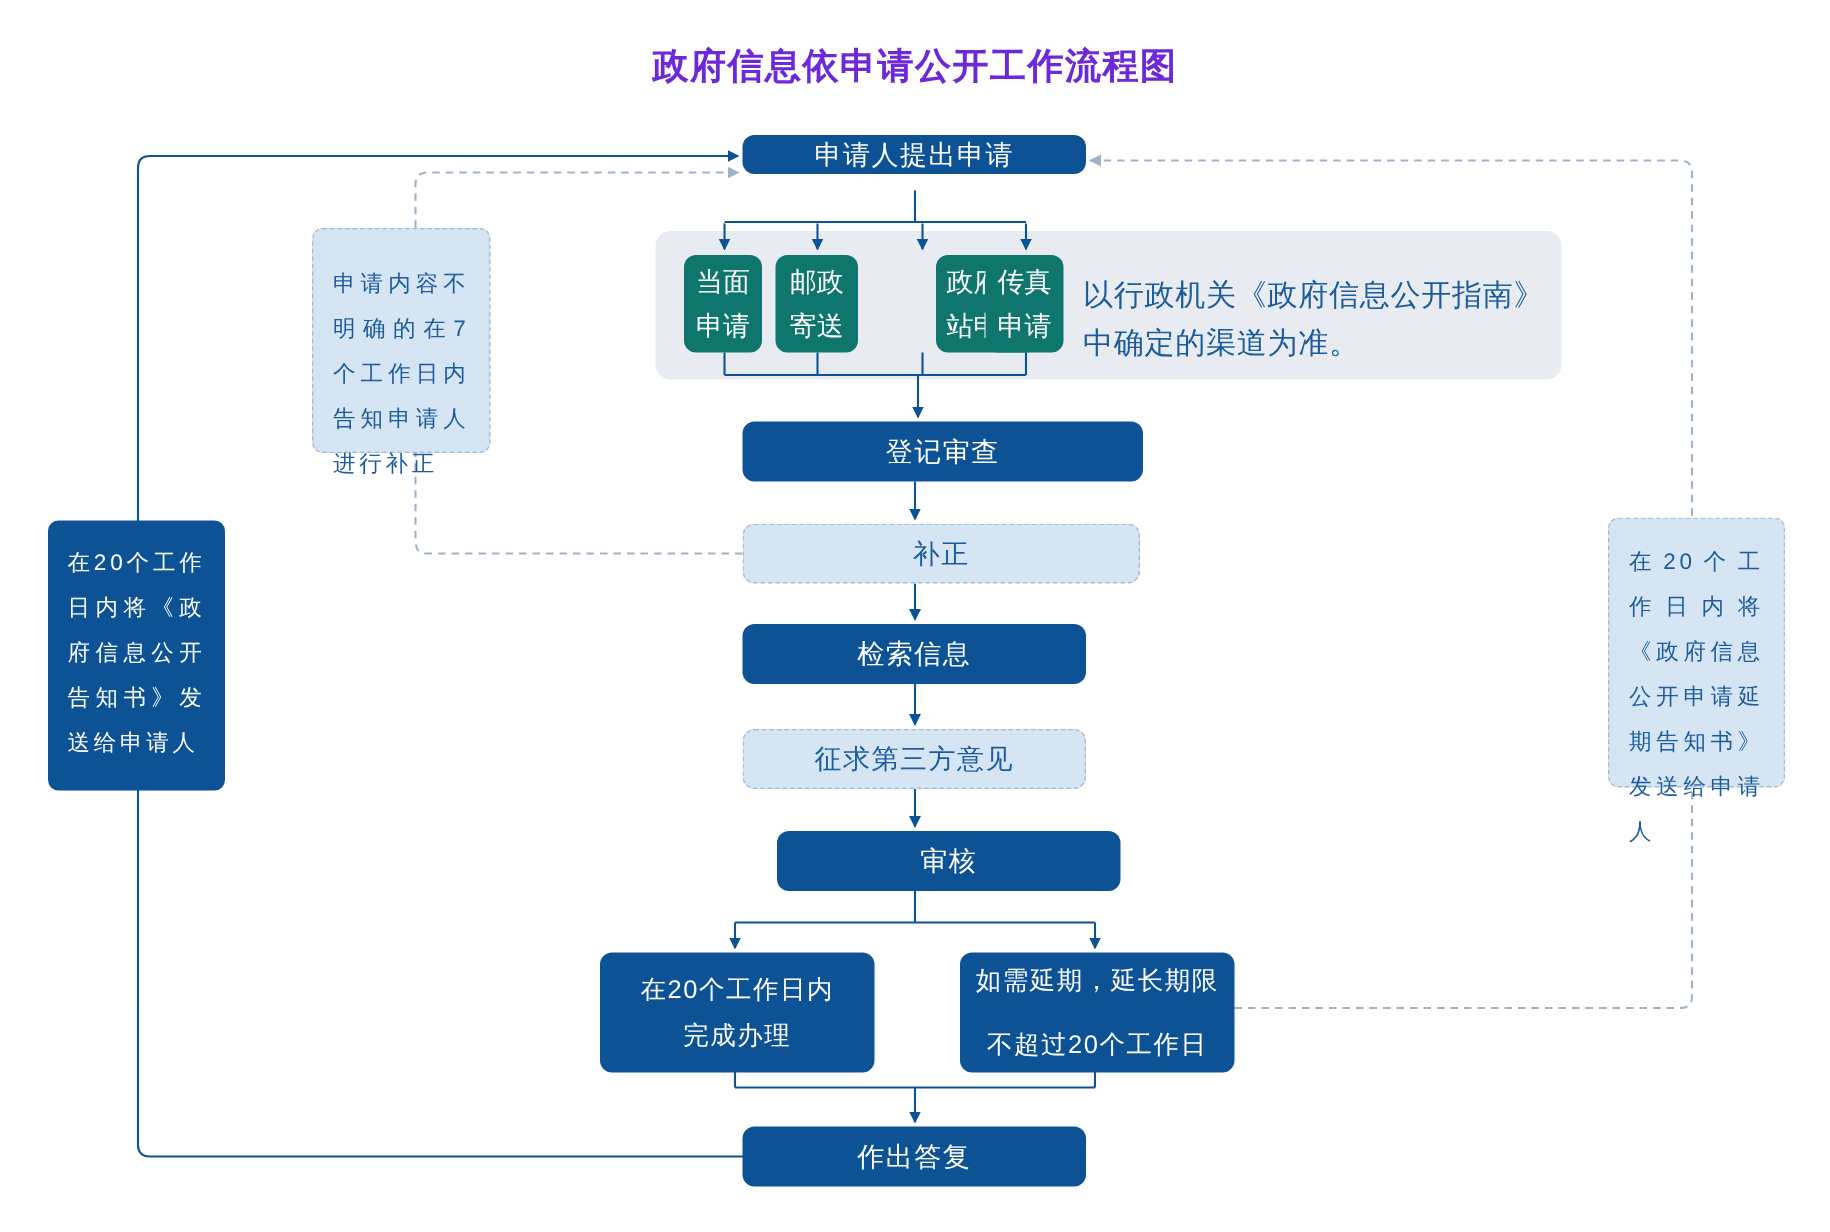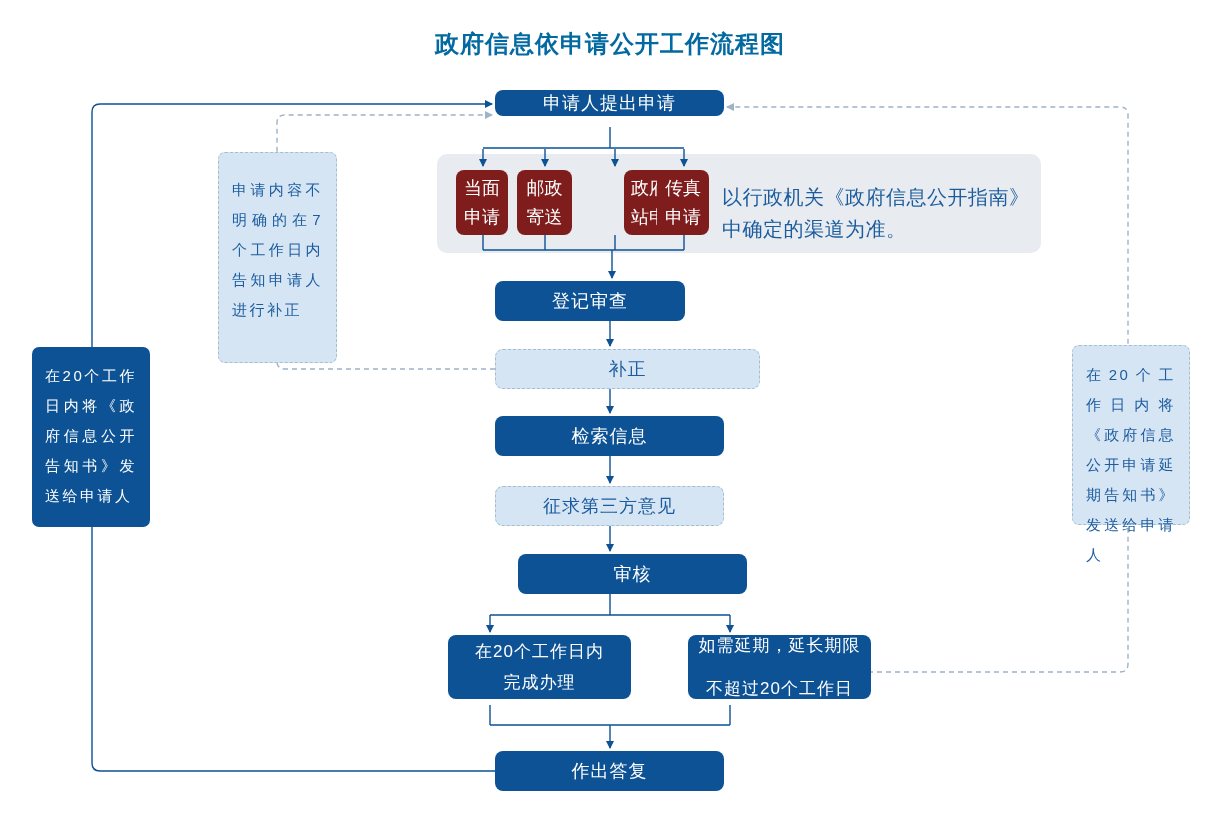--- a/index.html
+++ b/index.html
@@ -2,50 +2,50 @@
 <html><head>
 <meta charset="utf-8">
 <style>
   html,body{margin:0;padding:0;background:#fff;}
   .canvas{
     position:relative;width:1220px;height:821px;background:#ffffff;
     font-family:"Liberation Sans","DejaVu Sans",sans-serif;overflow:hidden;
   }
   .title{
     position:absolute;left:0;top:28px;width:1220px;margin:0;
-    text-align:center;font-size:24px;font-weight:bold;color:#0369a1;
+    text-align:center;font-size:24px;font-weight:bold;color:#6d28d9;
     letter-spacing:1px;
   }
   .wires{position:absolute;left:0;top:0;width:1220px;height:821px;}
   .gray-panel{
     position:absolute;left:437px;top:154px;width:604px;height:99px;
     background:#e8ecf0;border-radius:10px;
   }
   .node{
     position:absolute;display:flex;align-items:center;justify-content:center;
     box-sizing:border-box;text-align:center;
   }
   .dark{
     background:#0d5294;color:#ffffff;border-radius:8px;font-size:18px;
     letter-spacing:1px;
   }
   .light{
     background:#d5e5f4;color:#1c5c9e;border:1.5px dashed #a3bdd1;
     border-radius:8px;font-size:18px;letter-spacing:1px;
   }
   .chan{
-    position:absolute;top:170px;height:65px;background:#7f1d1d;color:#fff;
+    position:absolute;top:170px;height:65px;background:#0f766e;color:#fff;
     border-radius:8px;display:flex;flex-direction:column;align-items:center;
     justify-content:center;font-size:18px;line-height:29px;text-align:center;
   }
   .branch{
-    position:absolute;top:635px;width:183px;height:64px;background:#0d5294;
+    position:absolute;top:635px;width:183px;height:80px;background:#0d5294;
     color:#fff;border-radius:8px;display:flex;flex-direction:column;
     align-items:center;justify-content:center;font-size:17px;line-height:31px;
-    text-align:center;letter-spacing:1px;margin-left:48px;
+    text-align:center;letter-spacing:1px;
   }
   .note{
     position:absolute;left:722px;top:181px;color:#1c5c9e;font-size:20px;
     line-height:32px;letter-spacing:0.5px;
   }
   .annot{
     position:absolute;box-sizing:border-box;border-radius:7px;
     font-size:15px;line-height:30px;letter-spacing:2.5px;
     padding:14px 13px;text-align:justify;text-justify:inter-character;
   }
@@ -112,21 +112,21 @@
   <div class="chan" style="left:657px;width:52px;">
     <div>传真</div>
     <div>申请</div>
   </div>
 
   <div class="note">
     <div>以行政机关《政府信息公开指南》</div>
     <div>中确定的渠道为准。</div>
   </div>
 
-  <div class="node dark" style="left:495px;top:281px;width:190px;height:40px;">登记审查</div>
+  <div class="node dark" style="left:495px;top:281px;width:267px;height:40px;">登记审查</div>
 
   <div class="node light" style="left:495px;top:349px;width:265px;height:40px;">补正</div>
 
   <div class="node dark" style="left:495px;top:416px;width:229px;height:40px;">检索信息</div>
 
   <div class="node light" style="left:495px;top:486px;width:229px;height:40px;">征求第三方意见</div>
 
   <div class="node dark" style="left:495px;top:554px;width:229px;height:40px;margin-left:23px;">审核</div>
 
   <div class="branch" style="left:400px;">
@@ -135,17 +135,17 @@
   </div>
   <div class="branch" style="left:640px;gap:12px;">
     <div>如需延期，延长期限</div>
     <div>不超过20个工作日</div>
   </div>
 
   <div class="node dark" style="left:495px;top:751px;width:229px;height:40px;">作出答复</div>
 
   <div class="annot annot-dark" style="left:32px;top:347px;width:118px;height:180px;">在20个工作日内将《政府信息公开告知书》发送给申请人</div>
 
-  <div class="annot annot-light" style="left:218px;top:152px;width:119px;height:211px;padding-top:22px;">申请内容不明确的在7个工作日内告知申请人进行补正</div>
+  <div class="annot annot-light" style="left:208px;top:152px;width:119px;height:150px;padding-top:22px;">申请内容不明确的在7个工作日内告知申请人进行补正</div>
 
   <div class="annot annot-light" style="left:1072px;top:345px;width:118px;height:180px;">在20个工作日内将《政府信息公开申请延期告知书》 发送给申请人</div>
 
 </div>
 
 </body></html>

